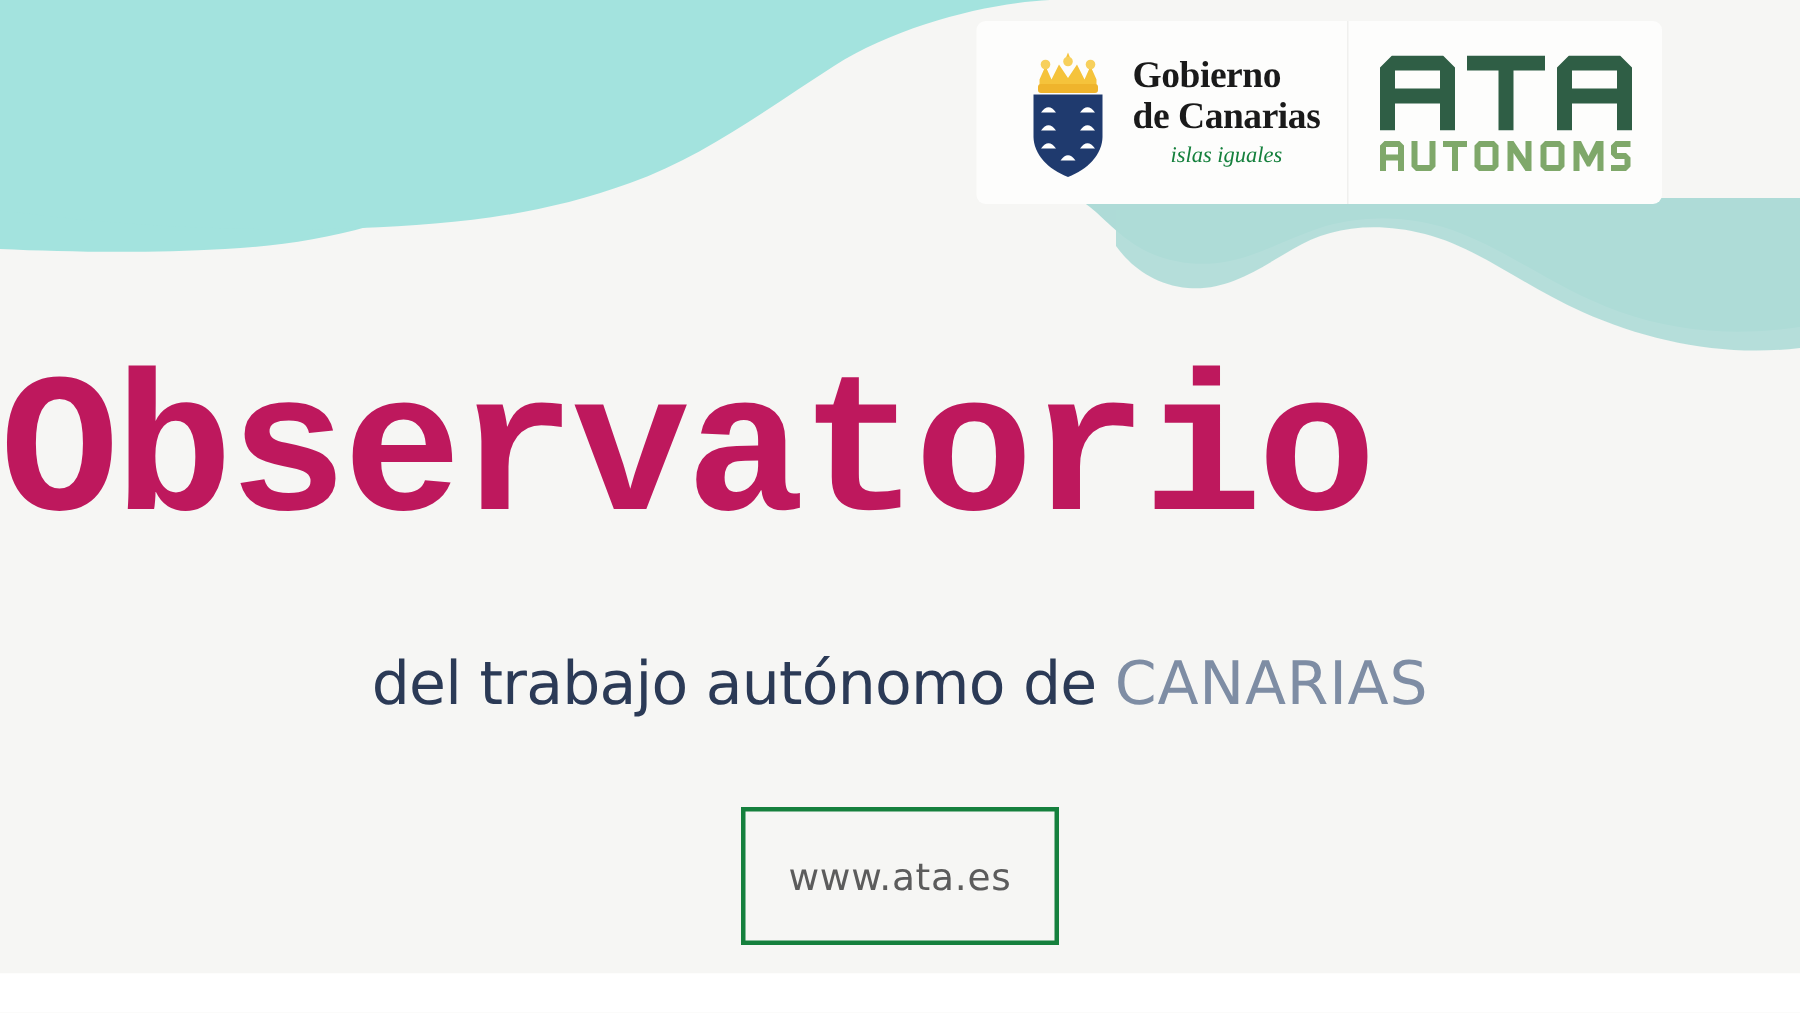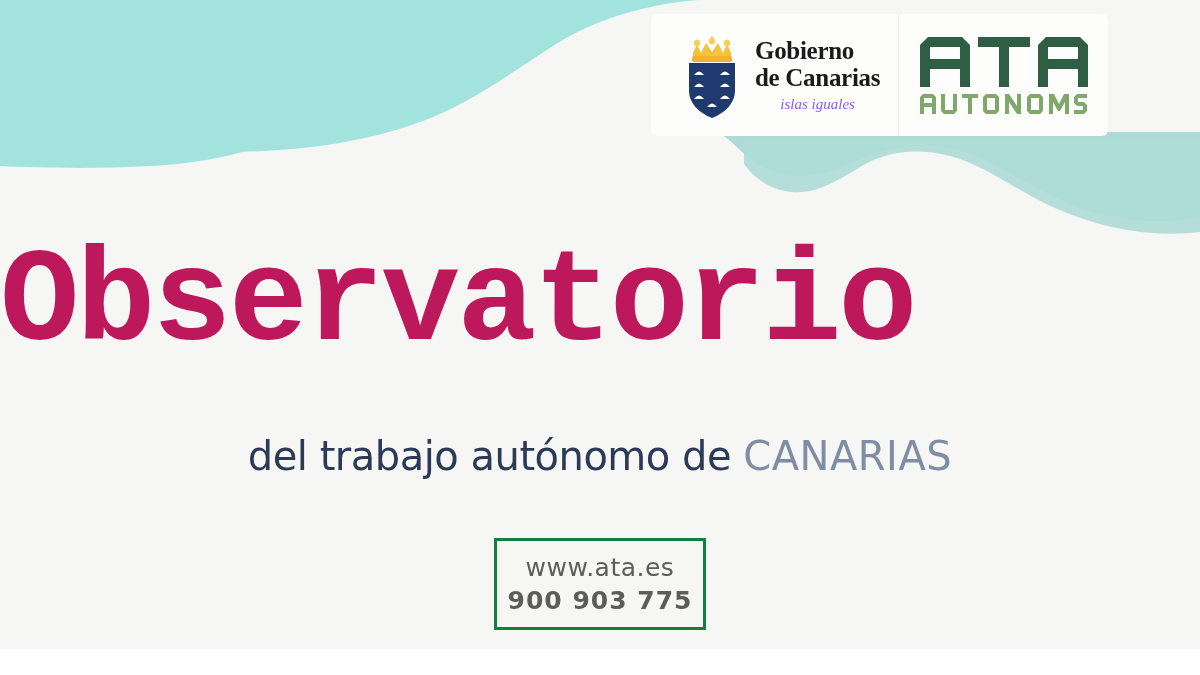--- a/index.html
+++ b/index.html
@@ -72,21 +72,21 @@
     color: #1A1A1A;
     letter-spacing: -0.3px;
     white-space: nowrap;
   }
   .gov-line.second { margin-top: 2px; }
 
   .gov-tag {
     font-family: "Liberation Serif", serif;
     font-style: italic;
     font-size: 15px;
-    color: #8b5cf6;
+    color: #15803d;
     margin-top: 7px;
     text-align: center;
     white-space: nowrap;
   }
 
   .card-divider {
     width: 1px;
     height: 122px;
     background: #F0F0EE;
     margin: 0 6px 0 18px;
@@ -266,16 +266,15 @@
   </div>
 
   <div class="headline">Observatorio</div>
 
   <div class="subhead">
     <span>del trabajo autónomo de </span><span class="region">CANARIAS</span>
   </div>
 
   <div class="contact-box">
     <div class="contact-line">www.ata.es</div>
-    <div class="contact-line phone">900 903 775</div>
   </div>
 
 </div>
 
 </body></html>

